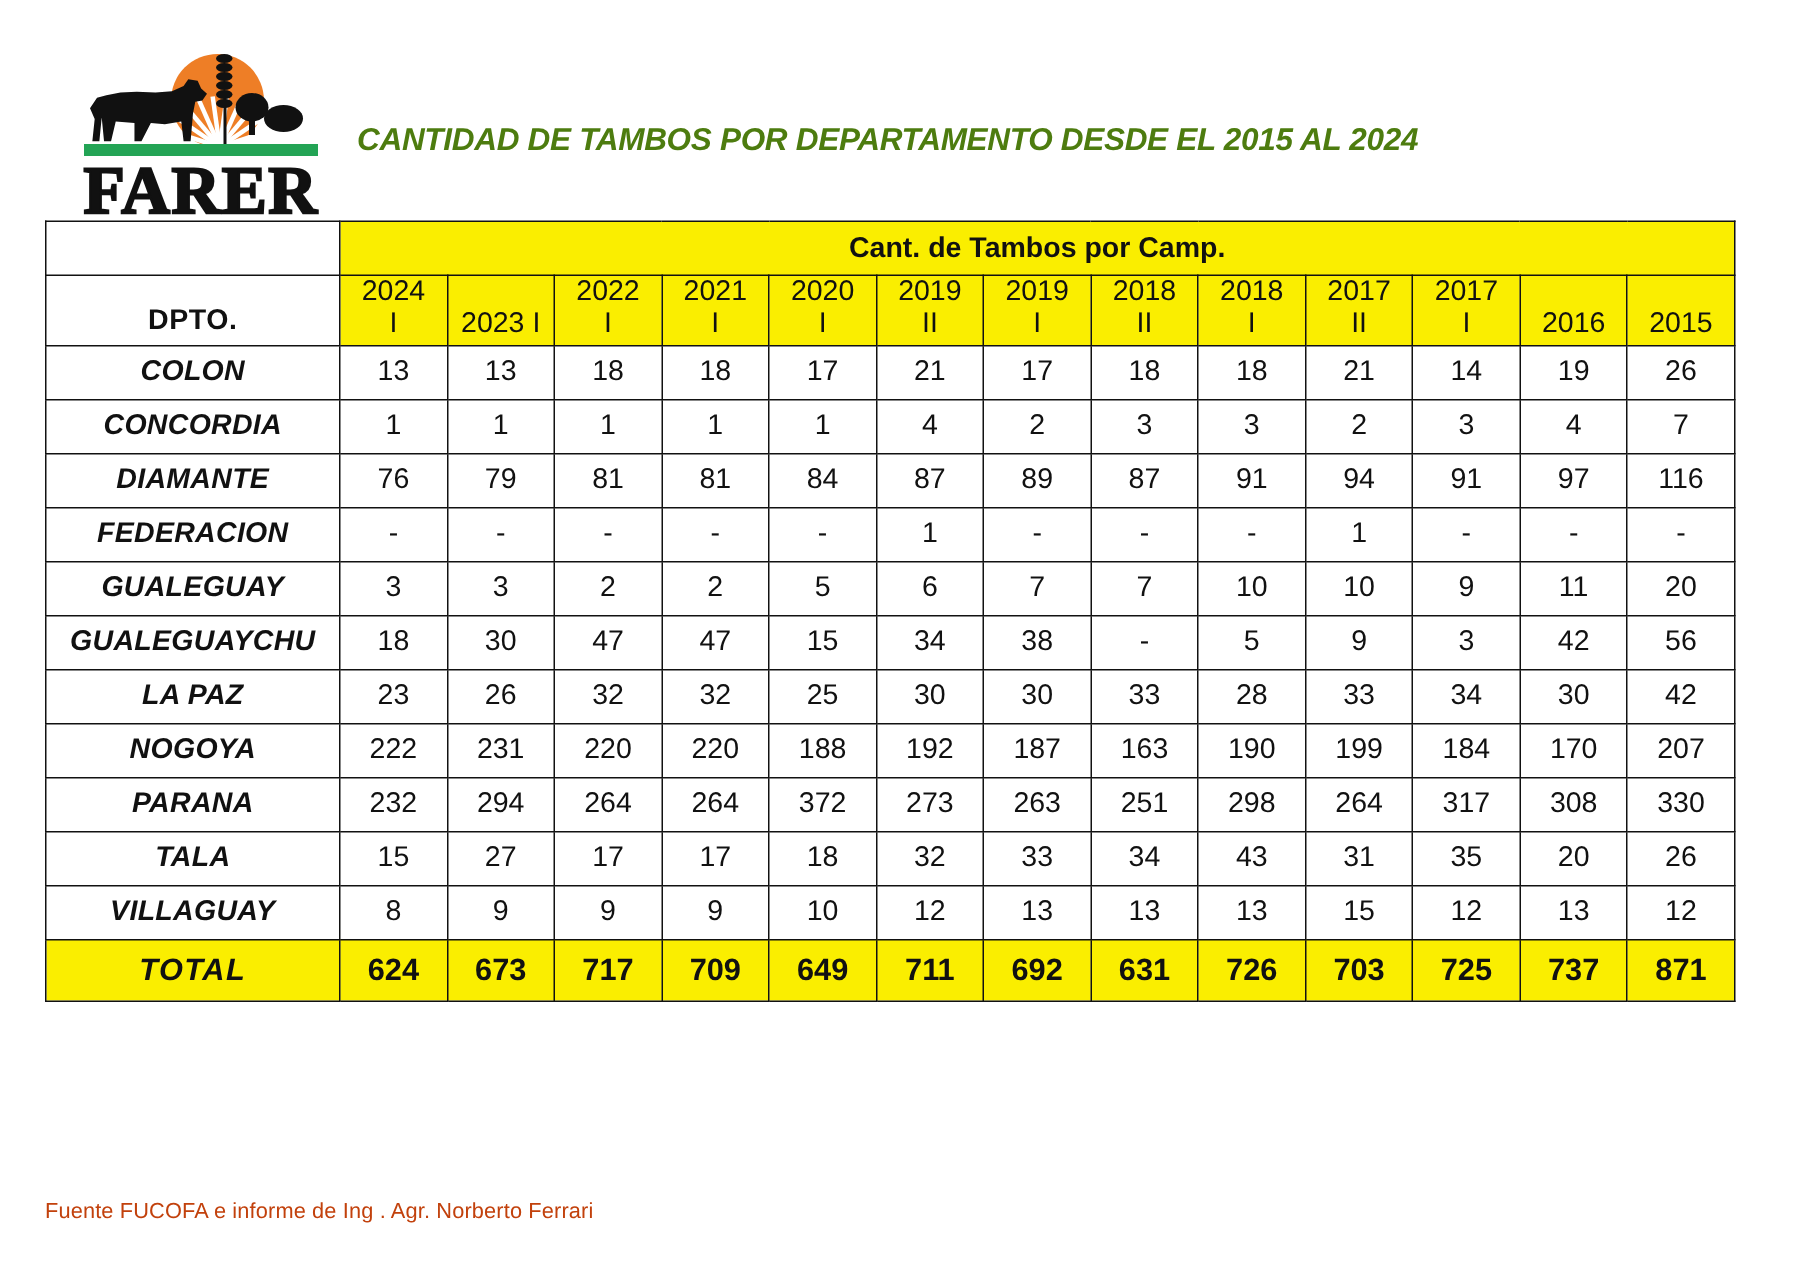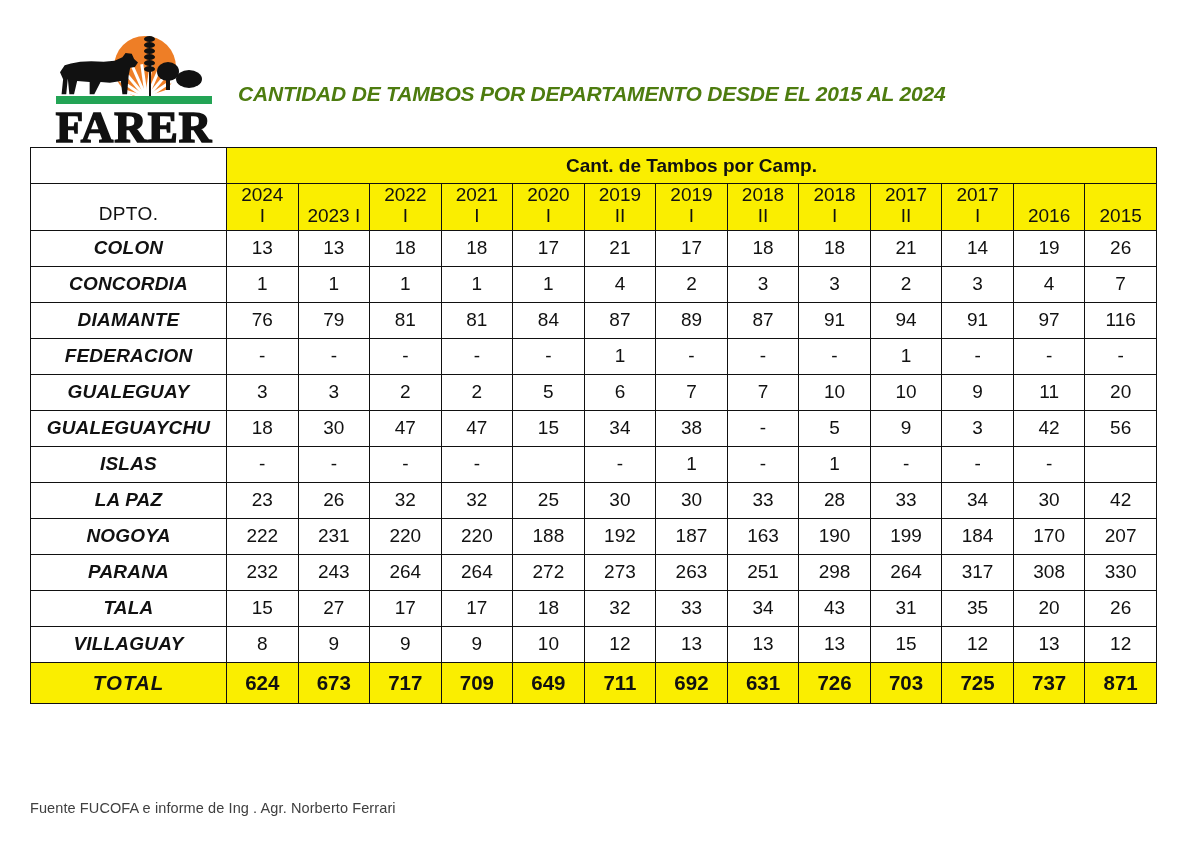--- a/index.html
+++ b/index.html
@@ -199,21 +199,21 @@
     height: 62px;
     font-size: 20px;
     line-height: 1.12;
     padding-bottom: 3px !important;
   }
   .yearhead .yr { display: block; }
   .yearhead .rom { display: block; }
   .dpto-head {
     vertical-align: bottom !important;
     height: 62px;
-    font-weight: normal;
+    font-weight: bold;
     font-size: 20.5px;
     letter-spacing: 0.4px;
     padding-bottom: 5px !important;
   }
   td.rowname {
     font-weight: bold;
     font-size: 19.5px;
     letter-spacing: 0.2px;
     font-style: italic;
   }
@@ -223,21 +223,21 @@
     font-size: 20.5px;
     height: 40px;
   }
   tr.total td.rowname { letter-spacing: 1px; }
 
   .source {
     position: absolute;
     left: 30px;
     top: 800px;
     font-size: 14.5px;
-    color: #404040;
+    color: #c2410c;
     letter-spacing: 0.1px;
   }
 </style>
 </head>
 <body>
 
 <div class="sheet">
 
   <div class="logo-block">
     <div class="logo-art">
@@ -448,36 +448,20 @@
             <td>34</td>
             <td>38</td>
             <td>-</td>
             <td>5</td>
             <td>9</td>
             <td>3</td>
             <td>42</td>
             <td>56</td>
           </tr>
           <tr>
-            <td class="rowname">ISLAS</td>
-            <td>-</td>
-            <td>-</td>
-            <td>-</td>
-            <td>-</td>
-            <td></td>
-            <td>-</td>
-            <td>1</td>
-            <td>-</td>
-            <td>1</td>
-            <td>-</td>
-            <td>-</td>
-            <td>-</td>
-            <td></td>
-          </tr>
-          <tr>
             <td class="rowname">LA PAZ</td>
             <td>23</td>
             <td>26</td>
             <td>32</td>
             <td>32</td>
             <td>25</td>
             <td>30</td>
             <td>30</td>
             <td>33</td>
             <td>28</td>
@@ -498,24 +482,24 @@
             <td>163</td>
             <td>190</td>
             <td>199</td>
             <td>184</td>
             <td>170</td>
             <td>207</td>
           </tr>
           <tr>
             <td class="rowname">PARANA</td>
             <td>232</td>
-            <td>243</td>
+            <td>294</td>
             <td>264</td>
             <td>264</td>
-            <td>272</td>
+            <td>372</td>
             <td>273</td>
             <td>263</td>
             <td>251</td>
             <td>298</td>
             <td>264</td>
             <td>317</td>
             <td>308</td>
             <td>330</td>
           </tr>
           <tr>

